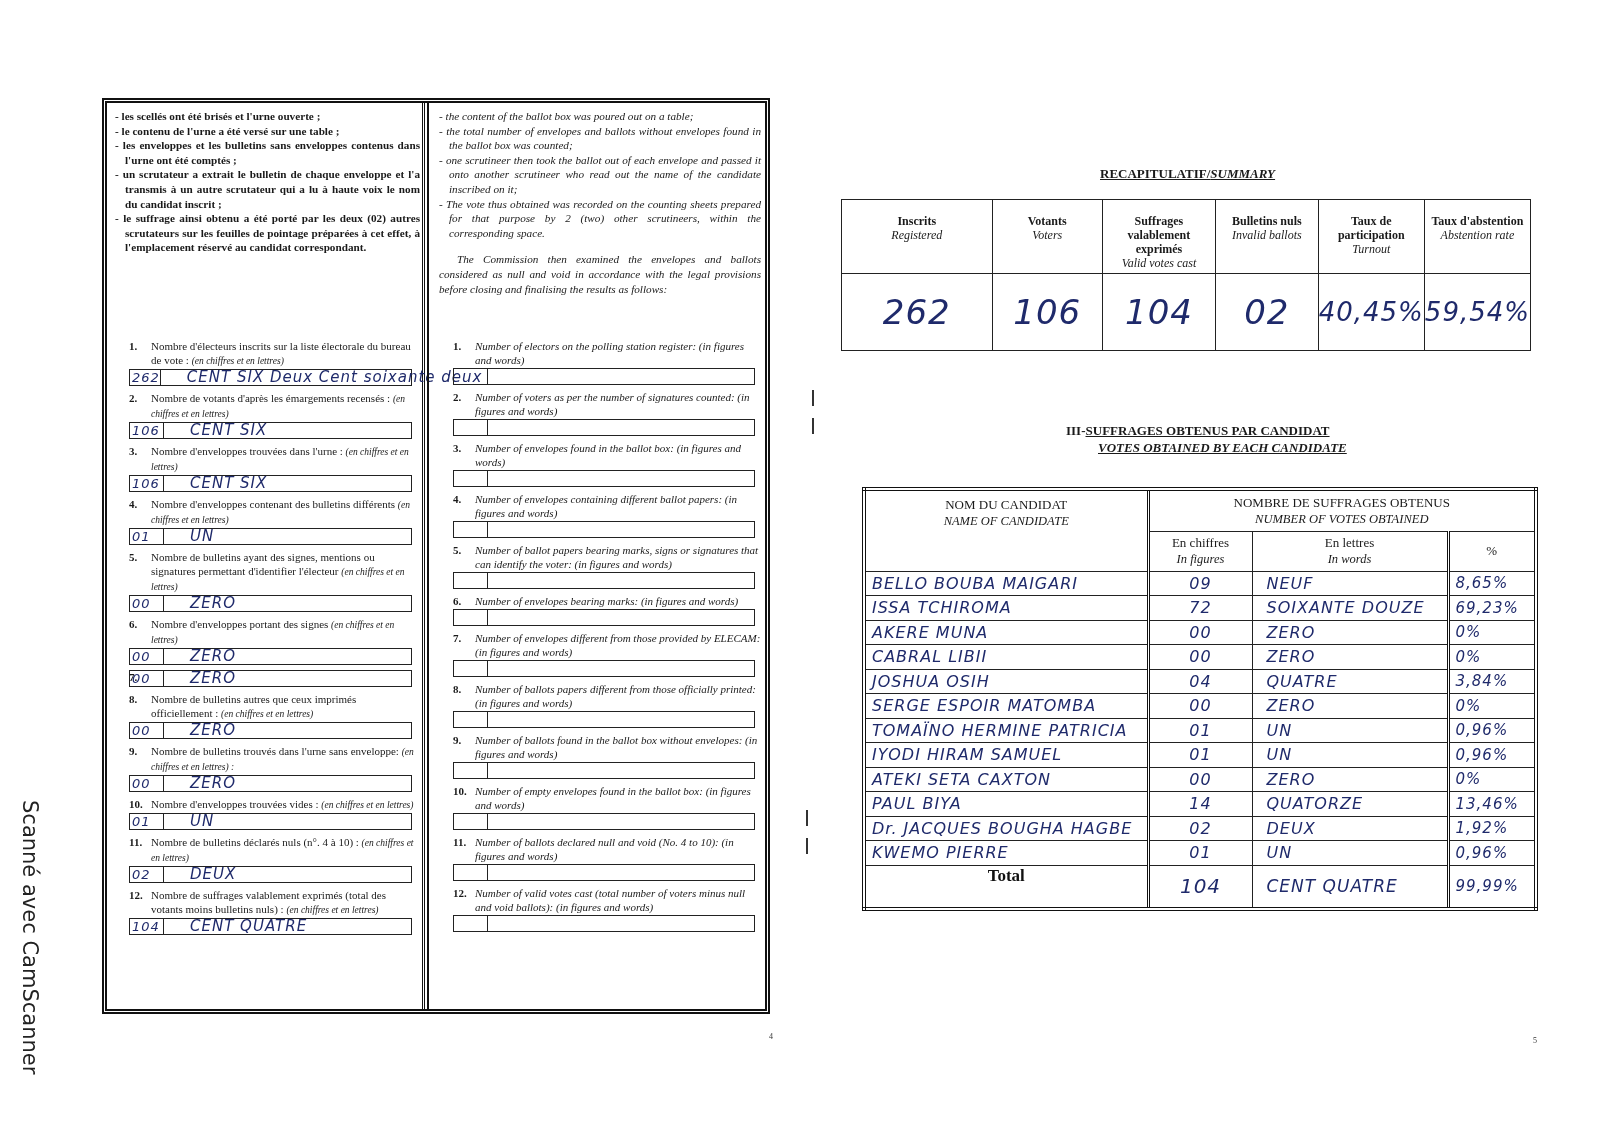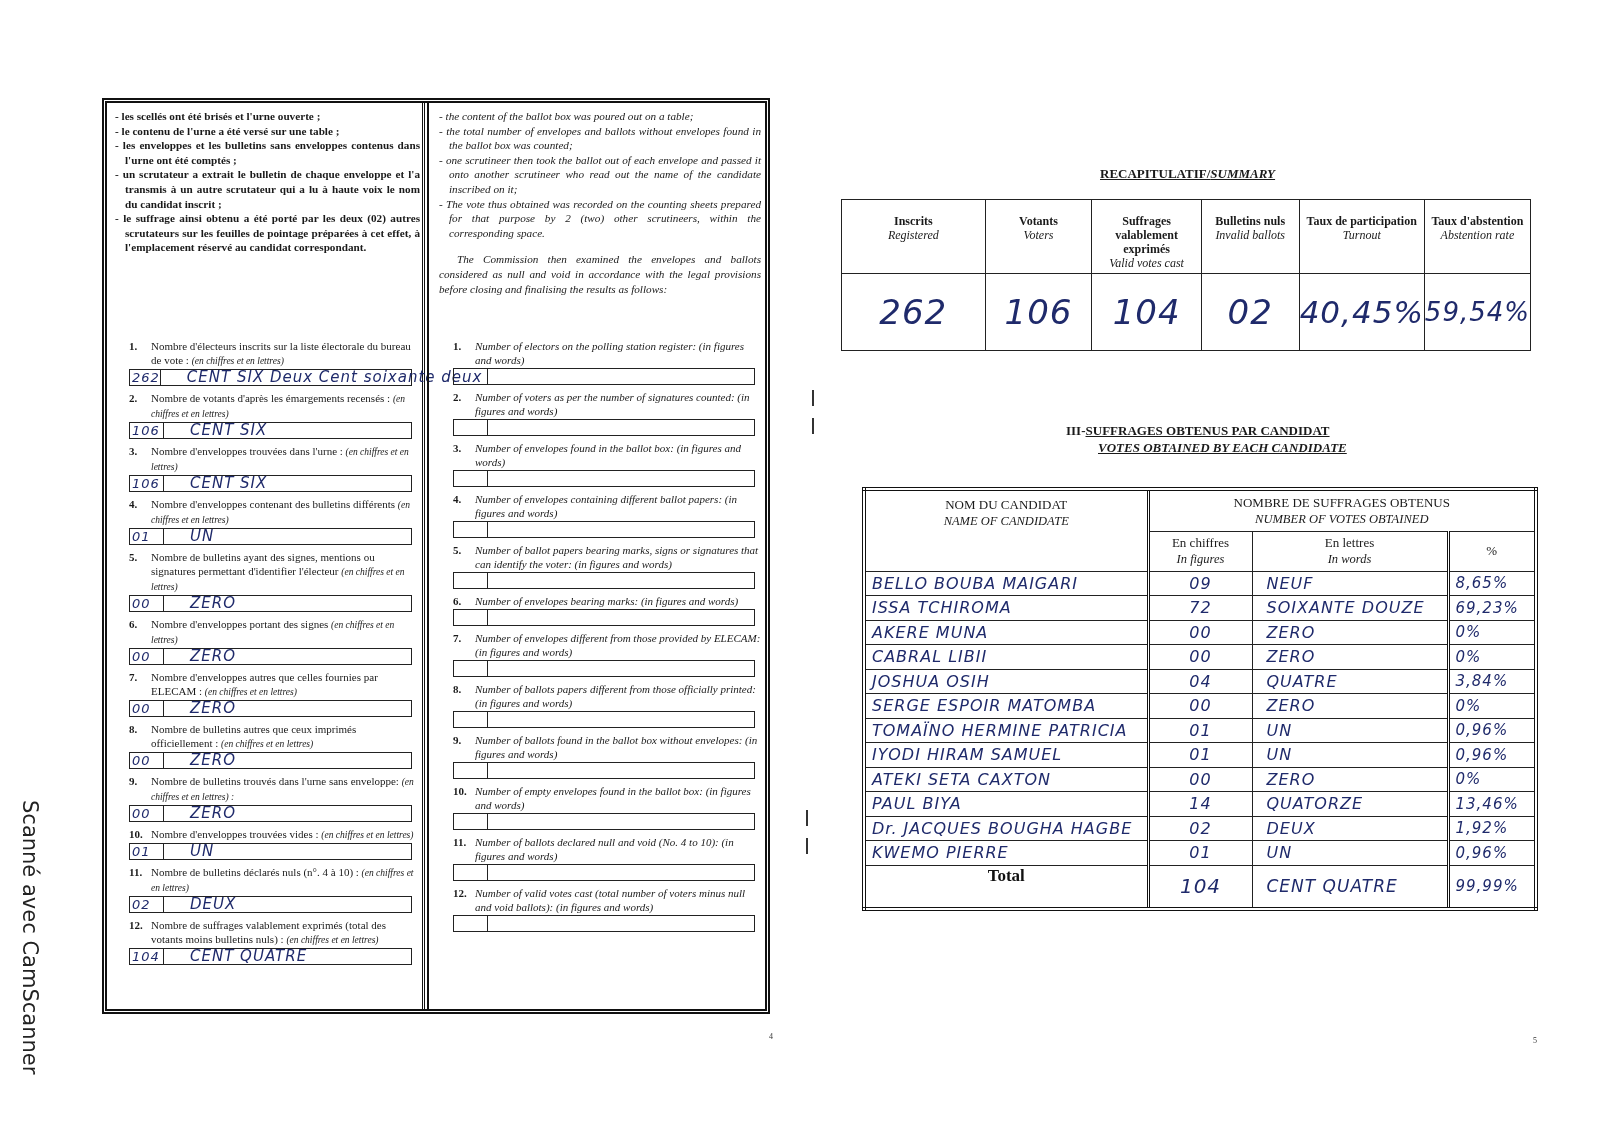--- a/index.html
+++ b/index.html
@@ -139,21 +139,20 @@
         <div class="item" style="margin-top: 5px;">
           <span class="num">6.</span>
           <span class="lbl"><span>Nombre d'enveloppes portant des signes</span> <span class="hint">(en chiffres et en lettres)</span></span>
           <div class="ansbox">
             <span class="fig hand">00</span>
             <span class="wrd hand">ZERO</span>
           </div>
         </div>
         <div class="item" style="margin-top: 5px;">
           <span class="num">7.</span>
-          <span class="lbl"><span>Nombre d'enveloppes autres que celles fournies par ELECAM :</span> <span class="hint">(en chiffres et en lettres)</span></span>
           <div class="ansbox">
             <span class="fig hand">00</span>
             <span class="wrd hand">ZERO</span>
           </div>
         </div>
         <div class="item" style="margin-top: 5px;">
           <span class="num">8.</span>
           <span class="lbl"><span>Nombre de bulletins autres que ceux imprimés officiellement :</span> <span class="hint">(en chiffres et en lettres)</span></span>
           <div class="ansbox">
             <span class="fig hand">00</span>
@@ -323,21 +322,21 @@
     <th style="width:115px"><span>Suffrages valablement exprimés</span><span class="en">Valid votes cast</span></th>
     <th style="width:105px"><span>Bulletins nuls</span><span class="en">Invalid ballots</span></th>
     <th style="width:105px"><span>Taux de participation</span><span class="en">Turnout</span></th>
     <th style="width:99px"><span>Taux d'abstention</span><span class="en">Abstention rate</span></th>
   </tr>
   <tr>
     <td class="hand">262</td>
     <td class="hand">106</td>
     <td class="hand">104</td>
     <td class="hand">02</td>
-    <td class="hand" style="font-size:31px">40,45%</td>
+    <td class="hand" style="font-size:26px">40,45%</td>
     <td class="hand" style="font-size:26px">59,54%</td>
   </tr>
 </tbody>
   </table>
 
 <div class="section-title">
   <div class="t1"><span style="text-decoration:none">III-</span><span>SUFFRAGES OBTENUS PAR CANDIDAT</span></div>
   <span class="t2">VOTES OBTAINED BY EACH CANDIDATE</span>
 </div>
 

